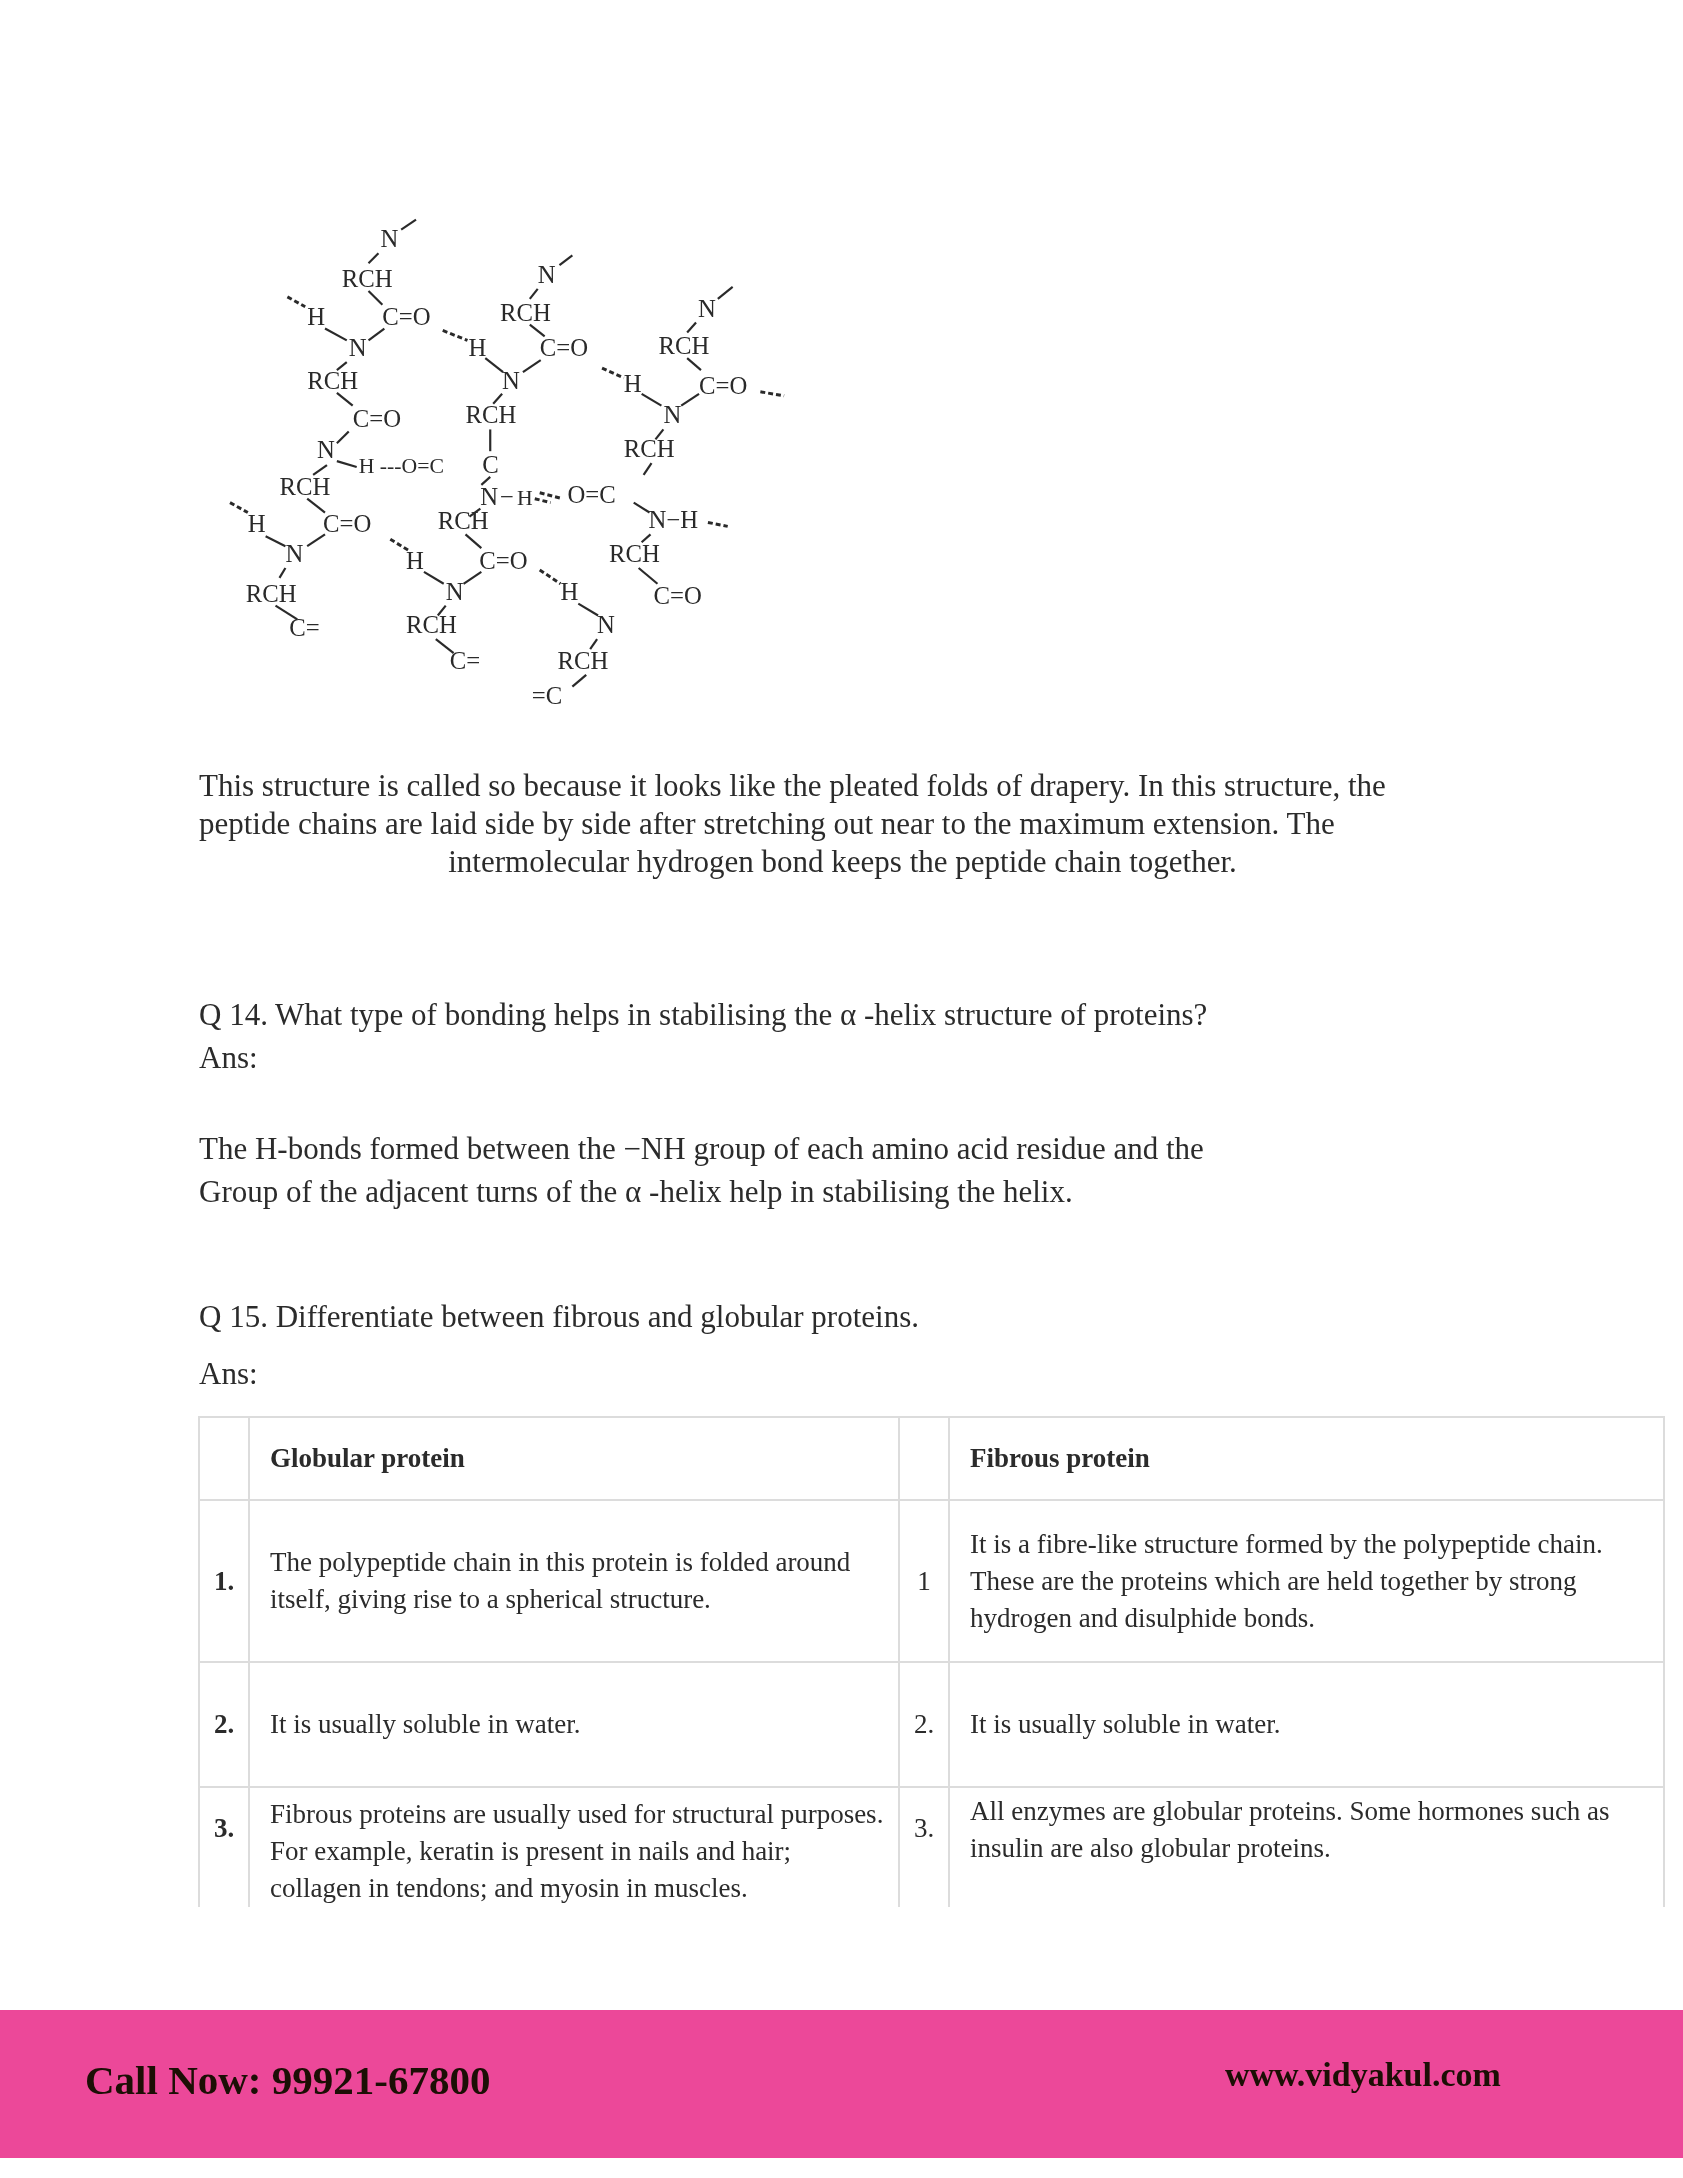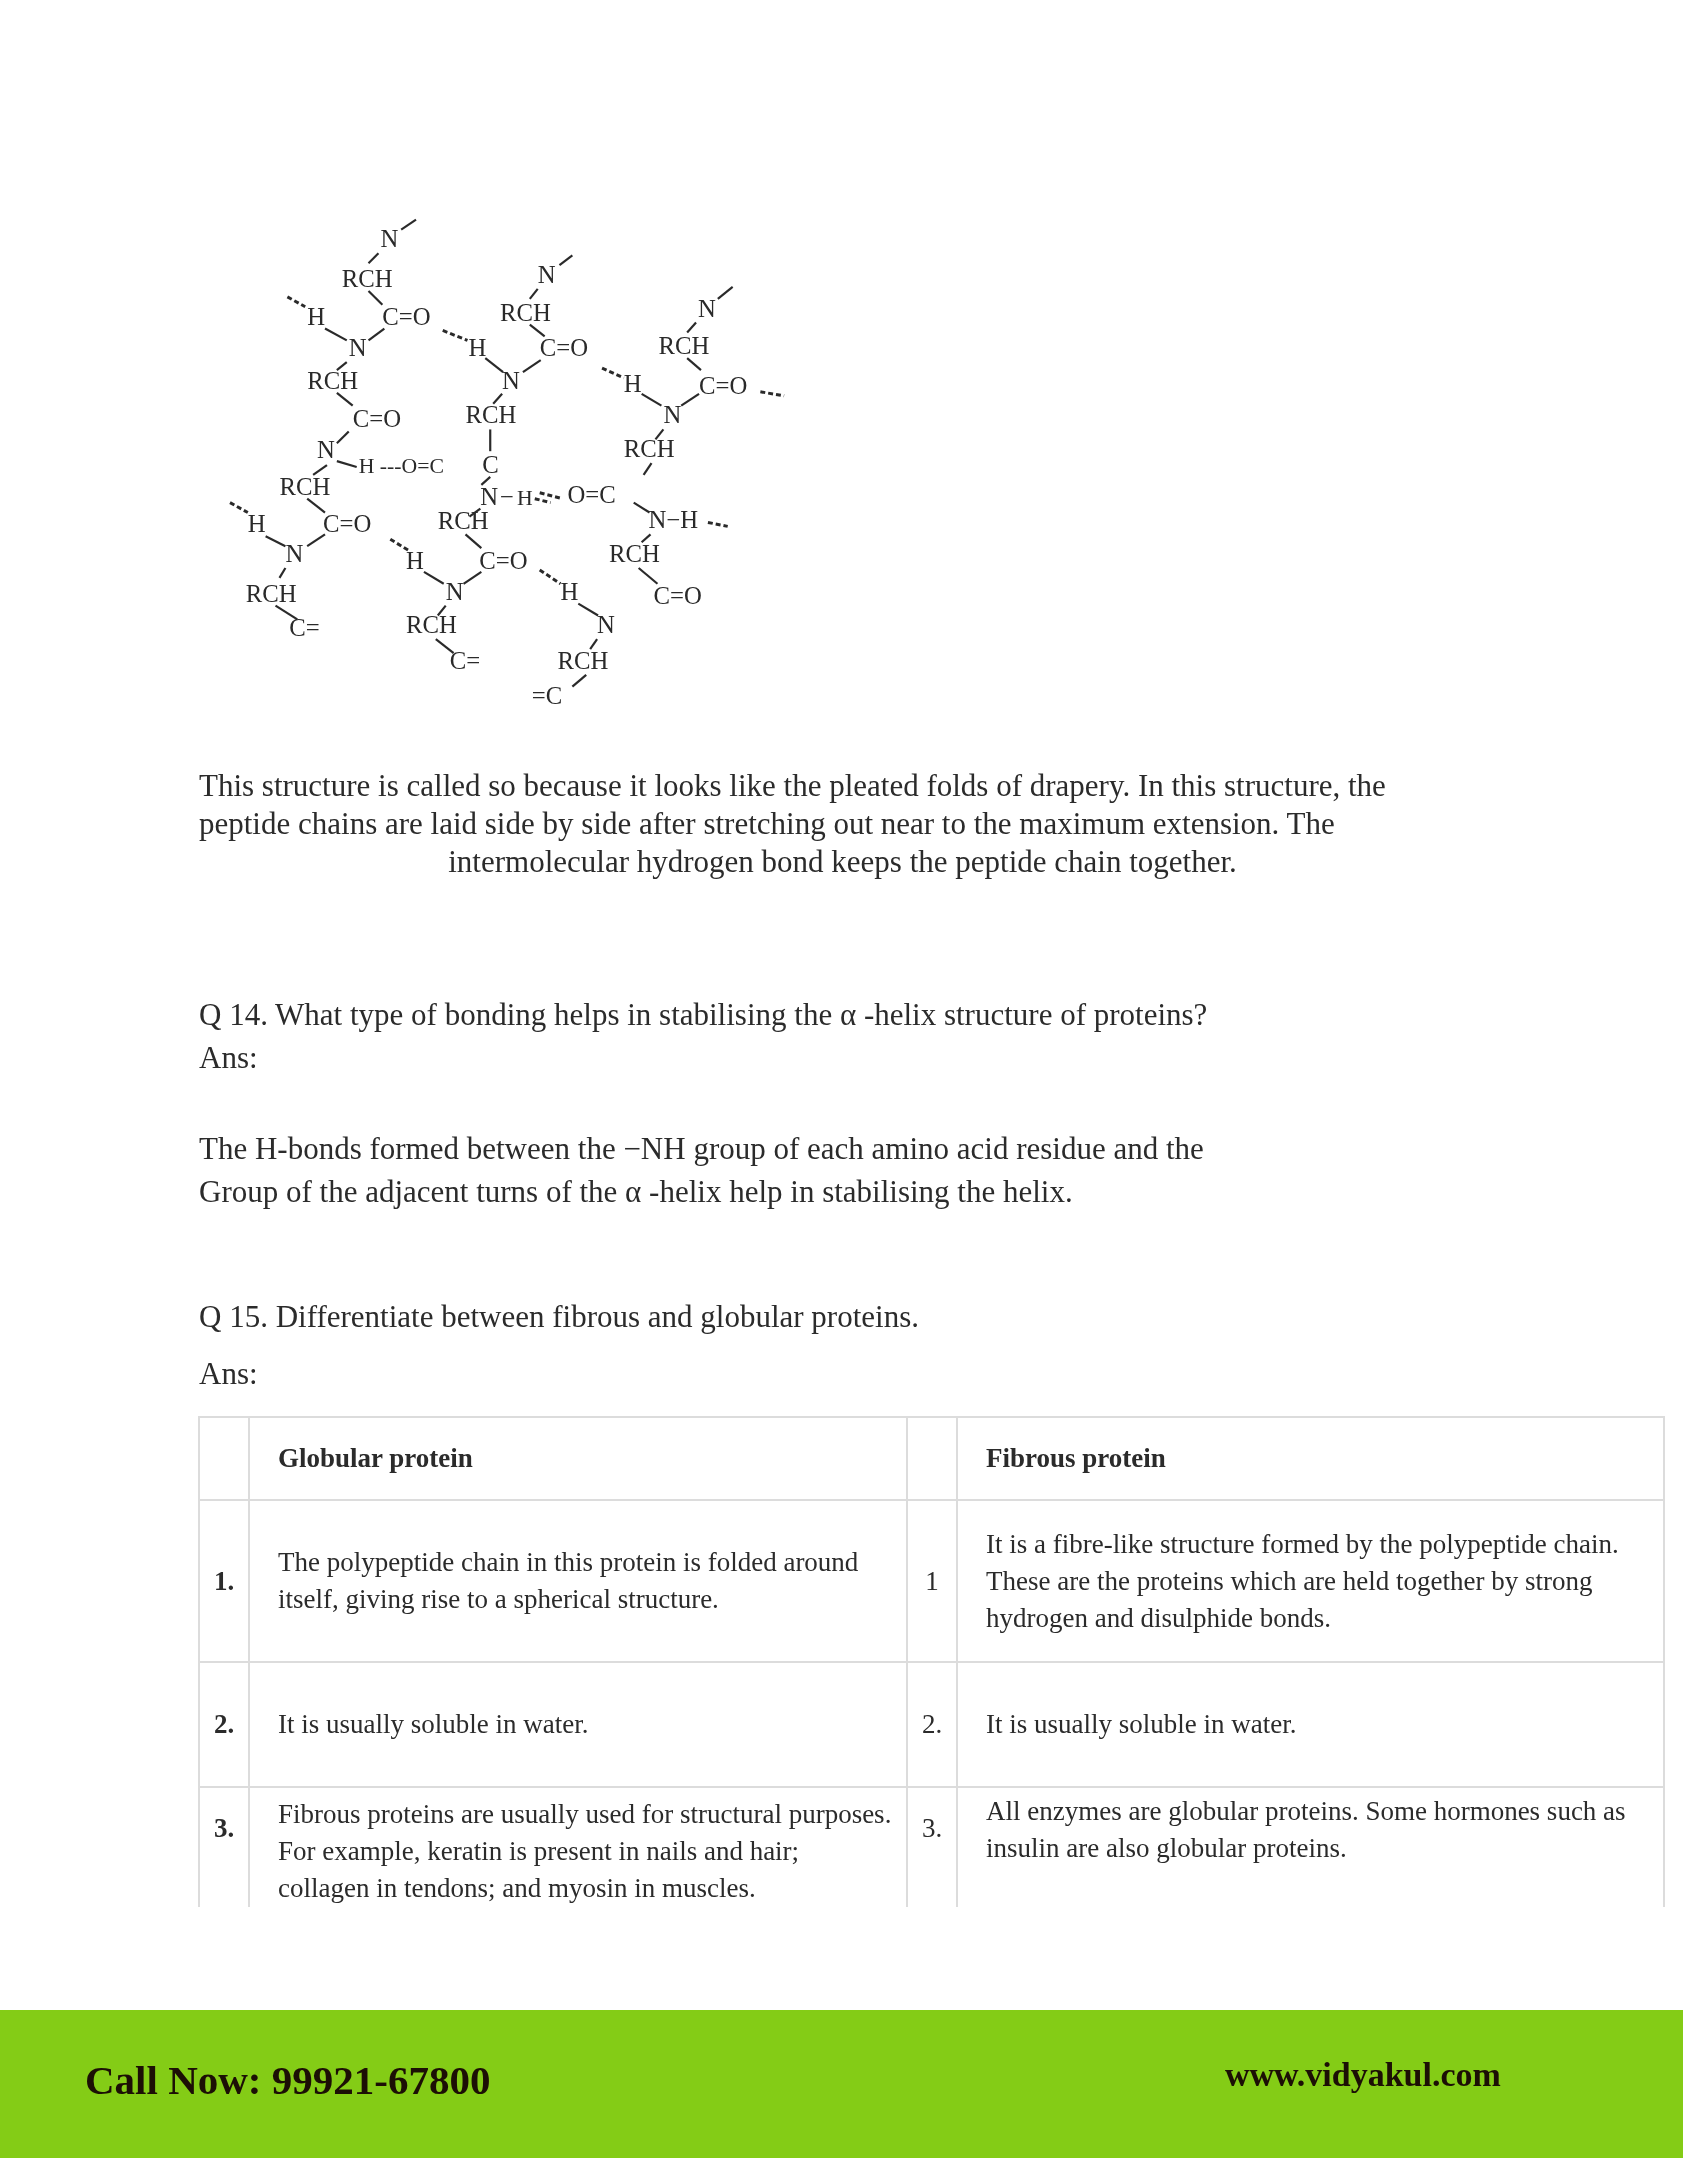--- a/index.html
+++ b/index.html
@@ -8,25 +8,25 @@
   .abs { position:absolute; }
   #diagram { position:absolute; left:0; top:0; width:1683px; height:752px; }
   #diagram text { font-family:"Liberation Serif","DejaVu Serif",serif; font-size:25px; fill:#2a2a2a; }
   #diagram line { stroke:#2a2a2a; stroke-width:2.2; }
   #diagram line.dash { stroke-dasharray:5 3; stroke-width:3; }
   .para { left:199px; width:1287px; font-size:31px; line-height:38px; color:#2b2b2b; }
   .q { left:199px; font-size:31px; font-weight:normal; color:#2b2b2b; white-space:nowrap; }
   .ansp { left:199px; font-size:31px; line-height:43px; color:#2b2b2b; white-space:nowrap; }
   table.cmp { position:absolute; left:198px; top:1416px; width:1467px; border-collapse:collapse;
               font-size:27px; color:#2b2b2b; }
-  table.cmp td { border:2px solid #dcdcdc; vertical-align:middle; padding:0 14px 0 28px; line-height:37px; }
+  table.cmp td { border:2px solid #dcdcdc; vertical-align:middle; padding:0 14px 0 20px; line-height:37px; }
   table.cmp td.num { width:32px; padding:0 8px; text-align:center; }
   table.cmp td.b { font-weight:bold; }
   table.cmp tr.last td { border-bottom:none; }
-  .footer { position:absolute; left:0; top:2010px; width:1683px; height:148px; background:#84cc16; }
+  .footer { position:absolute; left:0; top:2010px; width:1683px; height:148px; background:#ec4899; }
   .footer .call { position:absolute; left:85px; top:46px; font-size:41px; font-weight:bold; color:#1c0f05; }
   .footer .url { position:absolute; left:1225px; top:46px; font-size:34px; font-weight:bold; color:#1c0f05; }
 </style>
 </head>
 <body>
 
 <svg id="diagram" viewBox="0 0 1700 760" xmlns="http://www.w3.org/2000/svg">
 
   <line x1="405" y1="232" x2="420" y2="222"></line>
   <text x="384" y="250">N</text>

